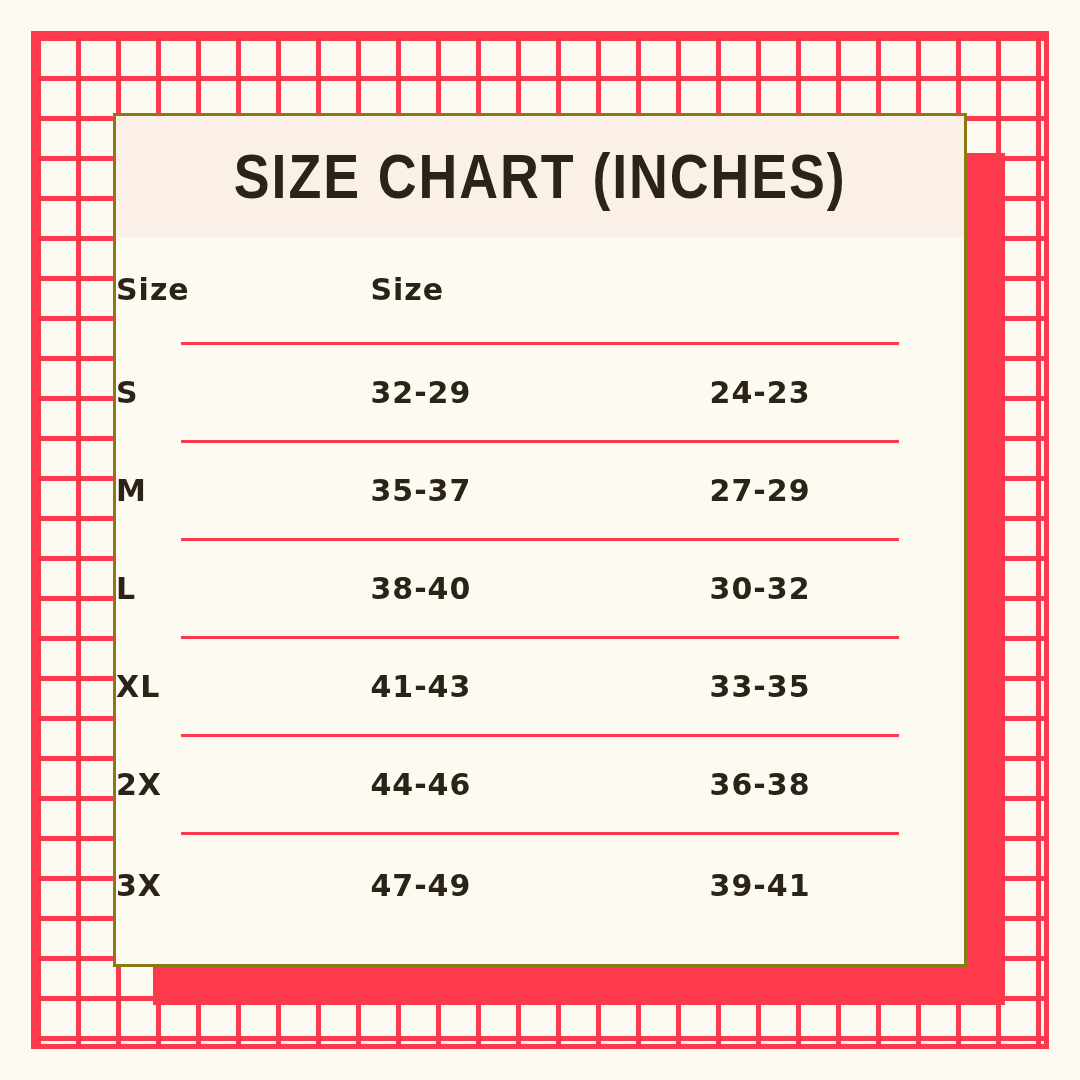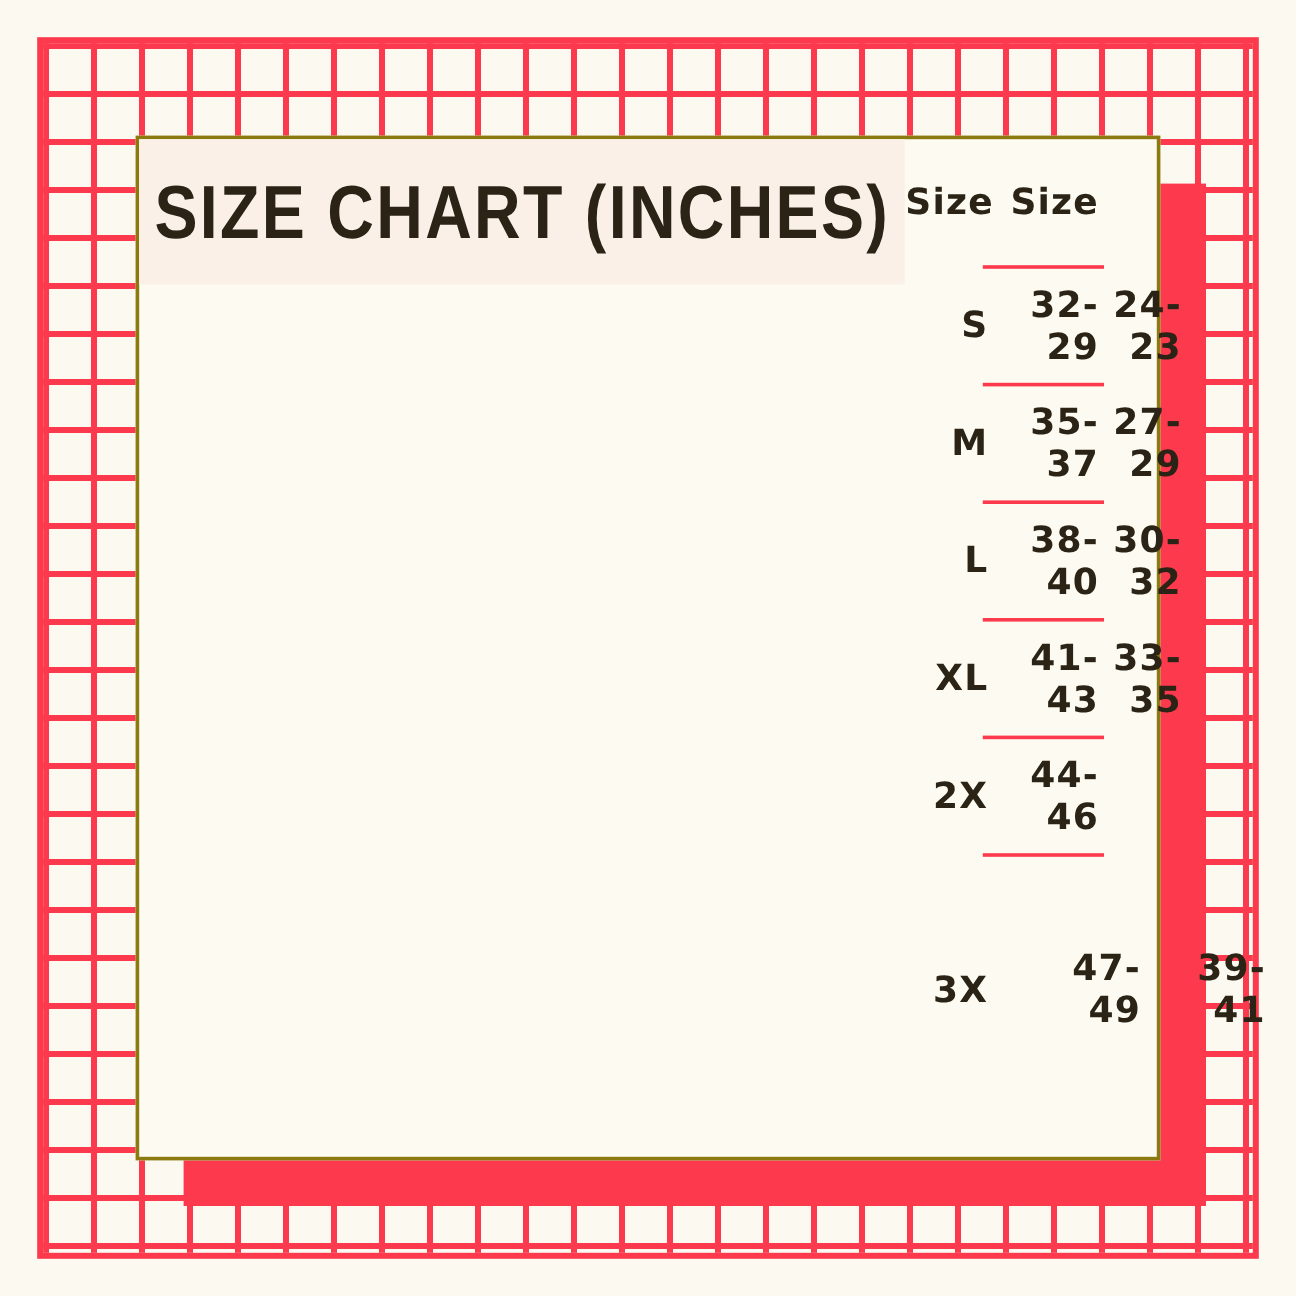--- a/index.html
+++ b/index.html
@@ -40,21 +40,21 @@
     background: var(--accent_red);
   }
   
   .card {
     position: absolute;
     left: 113px; top: 113px;
     width: 854px; height: 854px;
     background: var(--card_cream);
     border: 3px solid var(--border_olive);
     display: flex;
-    flex-direction: row;
+    flex-direction: column;
   }
   .card-header {
     height: 121px;
     background: var(--header_band);
     display: flex;
     align-items: center;
     justify-content: center;
     flex: 0 0 auto;
   }
   .poster-title {
@@ -72,23 +72,23 @@
     flex-direction: column;
   }
   .t-row {
     display: grid;
     grid-template-columns: 30% 40% 30%;
     align-items: center;
     flex: 0 0 auto;
   }
   .t-row.header-row { height: 105px; }
   .t-row.data-row { height: 95px; }
-  .t-row.last-row { flex: 1 1 auto; height: auto; padding-bottom: 28px; gap: 35px; }
+  .t-row.last-row { flex: 1 1 auto; height: auto; padding-bottom: 28px; }
   .t-cell {
-    text-align: right;
+    text-align: left;
     font-size: 30px;
     font-weight: bold;
     letter-spacing: 1px;
     color: var(--text_dark);
   }
   .row-divider {
     flex: 0 0 auto;
     height: 3px;
     margin: 0 65px;
     background: var(--accent_red);
@@ -138,20 +138,21 @@
       <div class="t-row data-row">
         <div class="t-cell">XL</div>
         <div class="t-cell">41-43</div>
         <div class="t-cell">33-35</div>
       </div>
       <div class="row-divider"></div>
 
       <div class="t-row data-row">
         <div class="t-cell">2X</div>
         <div class="t-cell">44-46</div>
+        <div class="t-cell">36-38</div>
       </div>
       <div class="row-divider"></div>
 
       <div class="t-row data-row last-row">
         <div class="t-cell">3X</div>
         <div class="t-cell">47-49</div>
         <div class="t-cell">39-41</div>
       </div>
 
     </div>

